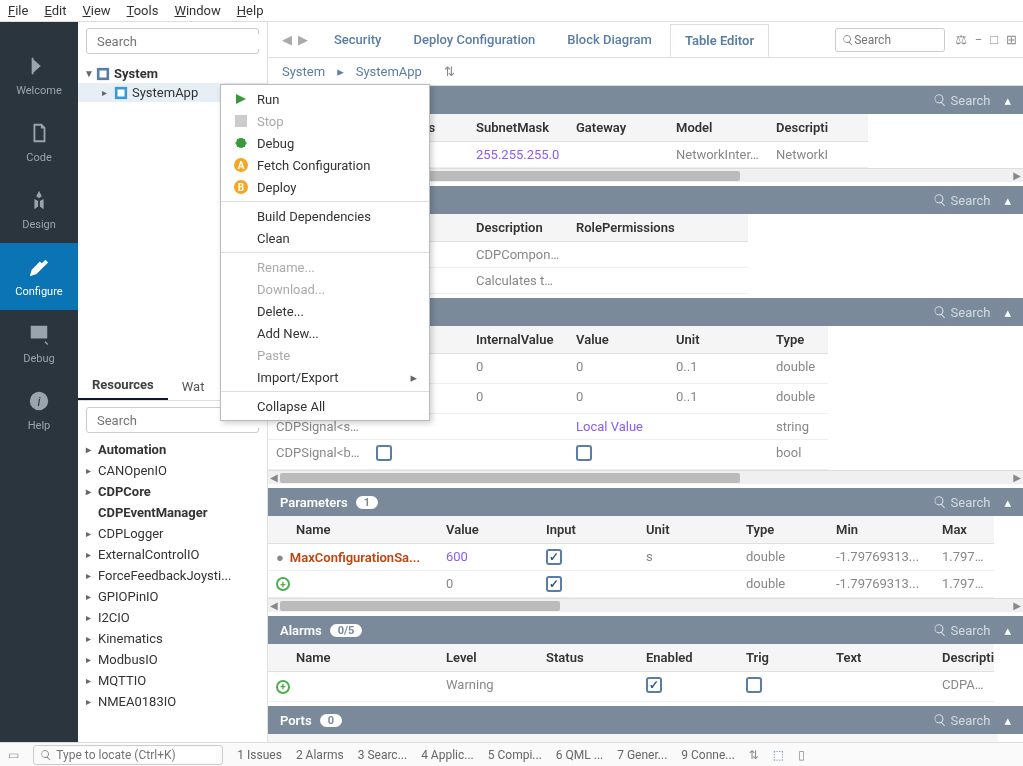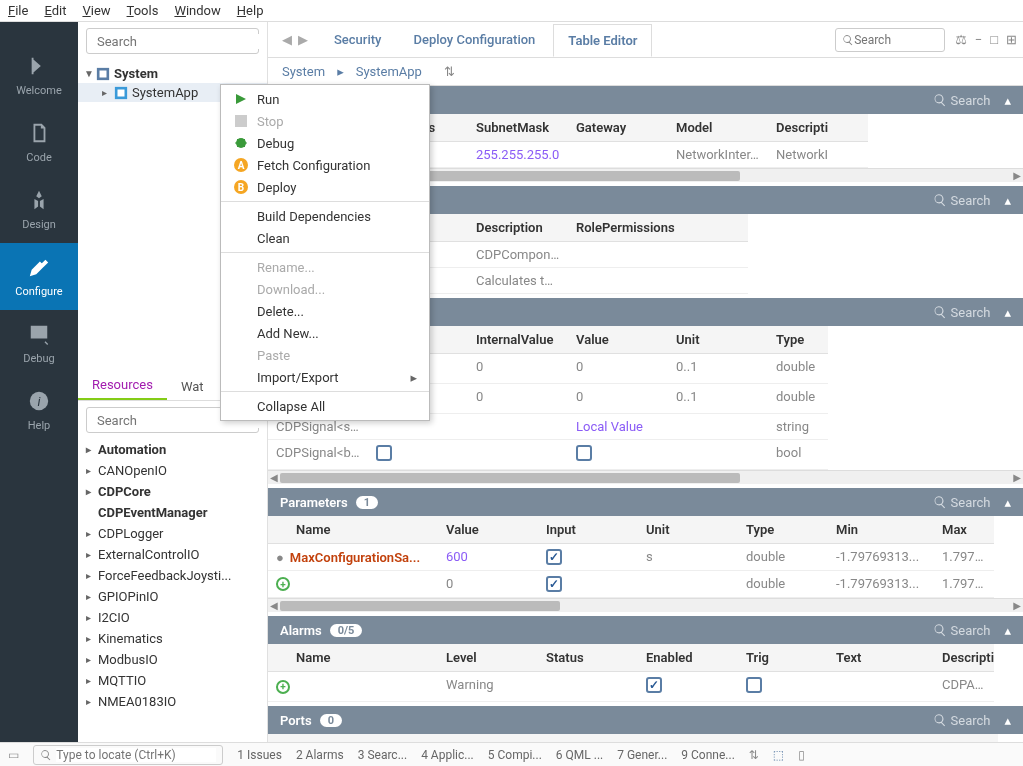--- a/index.html
+++ b/index.html
@@ -16,21 +16,21 @@
 .searchbox{margin:6px 8px;border:1px solid #ccc;border-radius:3px;display:flex;align-items:center;padding:3px 6px;height:26px;}
 .searchbox svg{width:14px;height:14px;fill:#888;margin-right:4px;}
 .searchbox input{border:none;outline:none;font-size:13px;flex:1;color:#666;}
 .tree{flex:1;overflow:hidden;padding:4px 0;}
 .tree-row{display:flex;align-items:center;padding:2px 6px;font-size:13px;}
 .tree-row .arrow{width:12px;font-size:10px;color:#666;}
 .tree-row .sq{width:14px;height:14px;margin-right:4px;}
 .tree-row.bold{font-weight:bold;}
 .restabs{display:flex;border-bottom:1px solid #ddd;height:30px;align-items:flex-end;}
 .restabs .tab{padding:6px 14px;font-size:13px;color:#555;}
-.restabs .tab.active{font-weight:normal;color:#a21caf;border-bottom:2px solid #84cc16;}
+.restabs .tab.active{font-weight:bold;color:#404040;border-bottom:2px solid #0f172a;}
 .reslist{flex:1;overflow:hidden;}
 .reslist .row{display:flex;align-items:center;padding:3px 8px;font-size:13px;}
 .reslist .row .arrow{width:12px;font-size:10px;color:#666;}
 .reslist .row.bold{font-weight:bold;}
 .content{flex:1;display:flex;flex-direction:column;overflow:hidden;}
 .tabbar{height:36px;display:flex;align-items:center;border-bottom:1px solid #ddd;padding:0 6px;gap:4px;}
 .navarrows{display:flex;gap:6px;color:#aaa;margin:0 8px;}
 .ctab{padding:8px 14px;color:#5a7da5;font-size:13px;font-weight:500;}
 .ctab.active{background:#fff;border:1px solid #ddd;border-bottom:1px solid #fff;position:relative;top:1px;font-weight:600;}
 .tabbar .spacer{flex:1;}
@@ -209,20 +209,21 @@
   </div>
 
   <div class="content">
     <div class="tabbar">
       <div class="navarrows">
           <span>◀</span>
           <span>▶</span>
         </div>
       <div class="ctab">Security</div>
       <div class="ctab">Deploy Configuration</div>
+      <div class="ctab">Block Diagram</div>
       <div class="ctab active">Table Editor</div>
       <div class="spacer"></div>
       <div class="tabsearch">
         <svg width="12" height="12" viewBox="0 0 24 24" fill="#888">
             <path d="M10 2a8 8 0 015.3 13.9l5.4 5.4-1.4 1.4-5.4-5.4A8 8 0 1110 2zm0 2a6 6 0 100 12 6 6 0 000-12z"></path>
           </svg>
         <input placeholder="Search" style="">
       </div>
       <div class="tbicons">
         <span>⚖</span>

